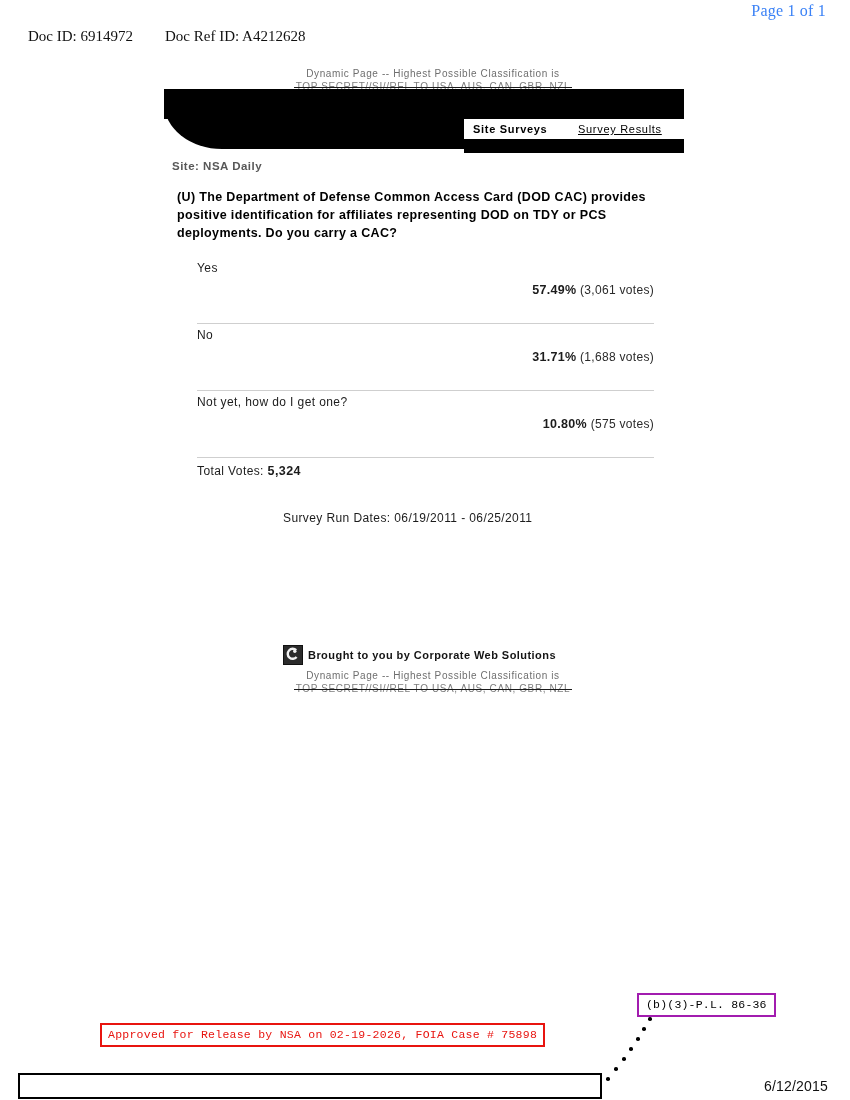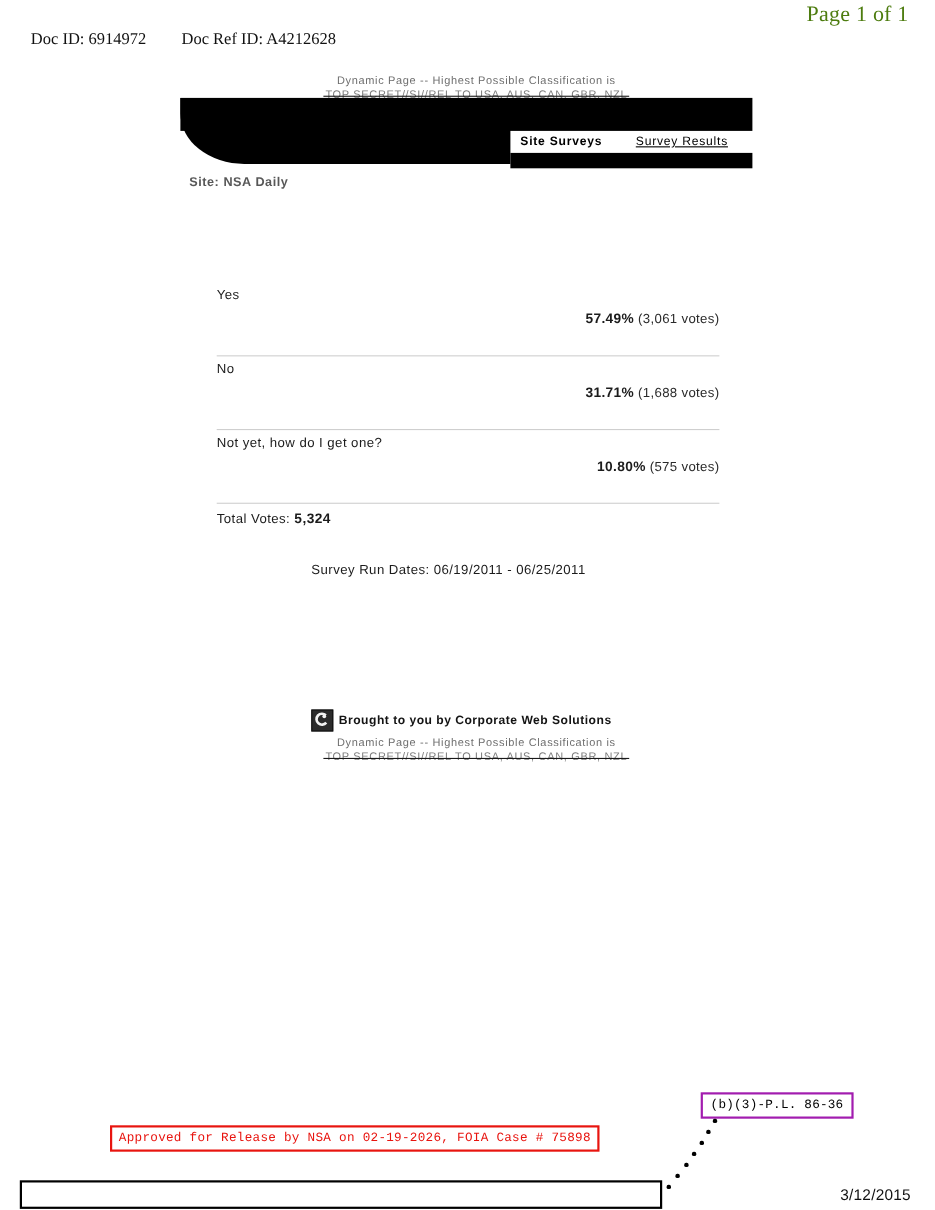--- a/index.html
+++ b/index.html
@@ -16,22 +16,22 @@
     color: #000000;
     overflow: hidden;
   }
 
   
   .page-num {
     position: absolute;
     top: 2px;
     right: 24px;
     font-family: "Liberation Serif", serif;
-    font-size: 20px;
-    color: #4d7c0f;
+    font-size: 16px;
+    color: #3b82f6;
     letter-spacing: 0.2px;
   }
   .doc-id {
     position: absolute;
     top: 28px;
     left: 28px;
     font-family: "Liberation Serif", serif;
     font-size: 15px;
     color: #111111;
     white-space: nowrap;
@@ -313,20 +313,21 @@
   <div class="banner-block-left"></div>
   <div class="banner-strip-bottom"></div>
 
   <div class="nav">
     <div class="nav-item active">Site Surveys</div>
     <div class="nav-item link">Survey Results</div>
   </div>
 
   <div class="site-label">Site: NSA Daily</div>
 
+  <div class="question">(U) The Department of Defense Common Access Card (DOD CAC) provides positive identification for affiliates representing DOD on TDY or PCS deployments. Do you carry a CAC?</div>
 
   <div class="results">
     <div class="result-row">
       <div class="opt-label">Yes</div>
       <div class="opt-figures">
         <span class="opt-pct">57.49%</span>
         <span class="opt-votes">(3,061 votes)</span>
       </div>
     </div>
     <div class="result-row">
@@ -378,13 +379,13 @@
   <span style="left:29px; top:32px;"></span>
   <span style="left:22px; top:42px;"></span>
   <span style="left:14px; top:52px;"></span>
   <span style="left:6px;  top:62px;"></span>
 </div>
 
 <div class="release-stamp">Approved for Release by NSA on 02-19-2026, FOIA Case # 75898</div>
 
 <div class="redaction-box"></div>
 
-<div class="scan-date">3/12/2015</div>
+<div class="scan-date">6/12/2015</div>
 
 </body></html>

